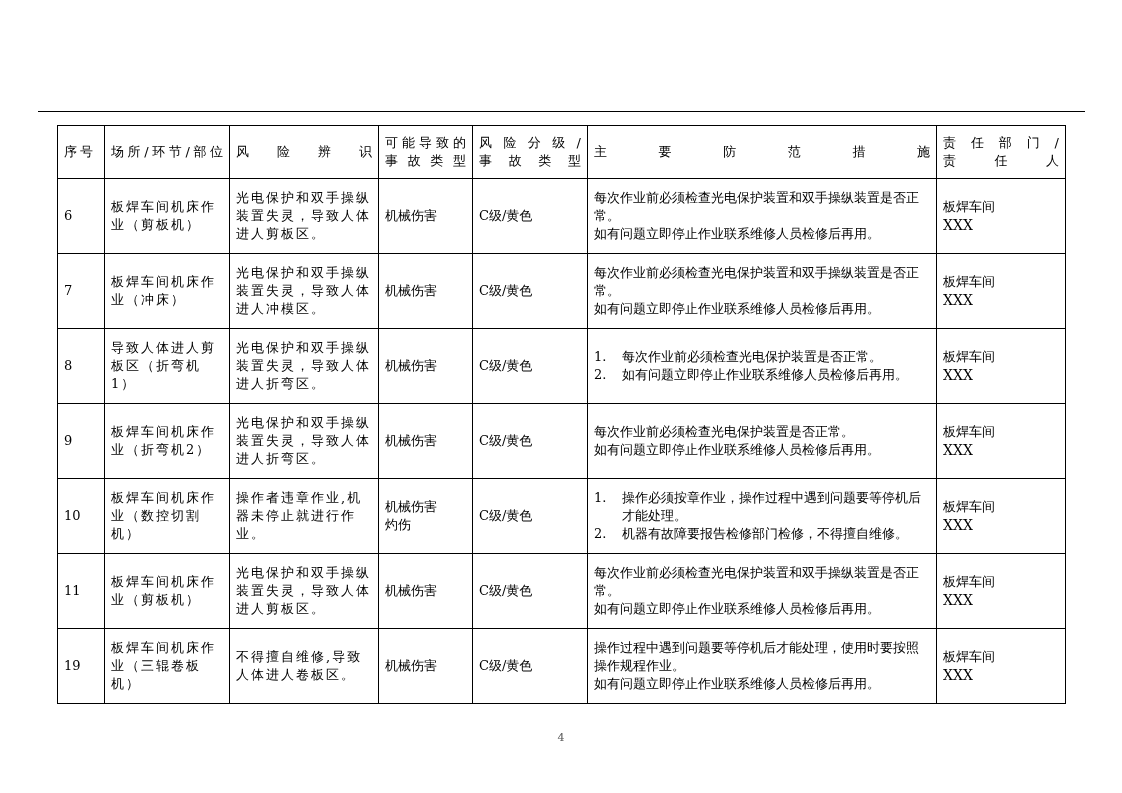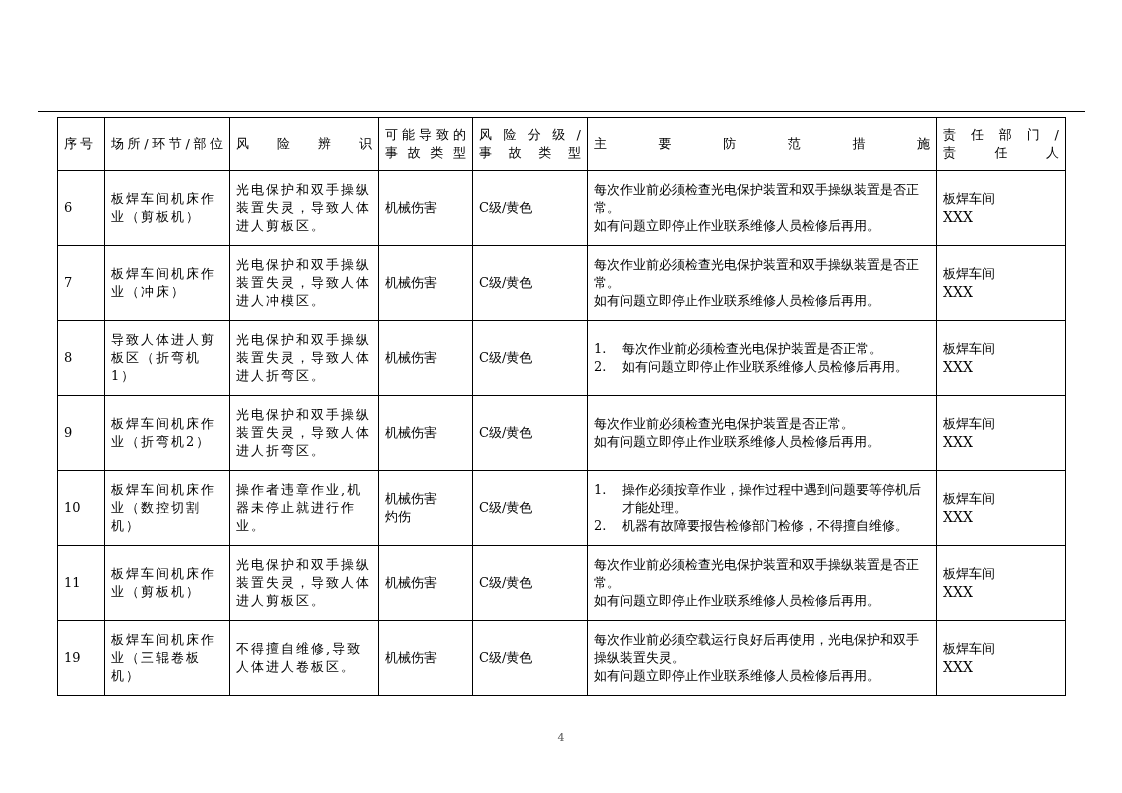--- a/index.html
+++ b/index.html
@@ -19,21 +19,21 @@
       position: absolute;
       left: 38px;
       top: 111px;
       width: 1047px;
       height: 0;
       border-top: 1.5px solid #000;
     }
     table.risk-table {
       position: absolute;
       left: 57px;
-      top: 117px;
+      top: 125px;
       border-collapse: collapse;
       table-layout: fixed;
       width: 1008px;
     }
     table.risk-table td, table.risk-table th {
       border: 1px solid #000;
       font-size: 13px;
       line-height: 18px;
       padding: 0 6px;
       vertical-align: middle;
@@ -249,21 +249,21 @@
   </tr>
 
   <tr>
     <td><span>19</span></td>
     <td><span class="loc">板焊车间机床作业（三辊卷板机）</span></td>
     <td><span class="loc">不得擅自维修,导致人体进人卷板区。</span></td>
     <td><span><span style="display: block;">机械伤害</span></span></td>
     <td><span>C级/黄色</span></td>
     <td>
           <div>
-            <div>每次作业前必须空载运行良好后再使用，光电保护和双手操纵装置失灵。</div>
+            <div>操作过程中遇到问题要等停机后才能处理，使用时要按照操作规程作业。</div>
             <div>如有问题立即停止作业联系维修人员检修后再用。</div>
           </div>
         </td>
     <td>
       <span class="resp-dept" style="display:block">板焊车间</span>
       <span class="resp-name">XXX</span>
     </td>
   </tr>
 </tbody>
 </table>

